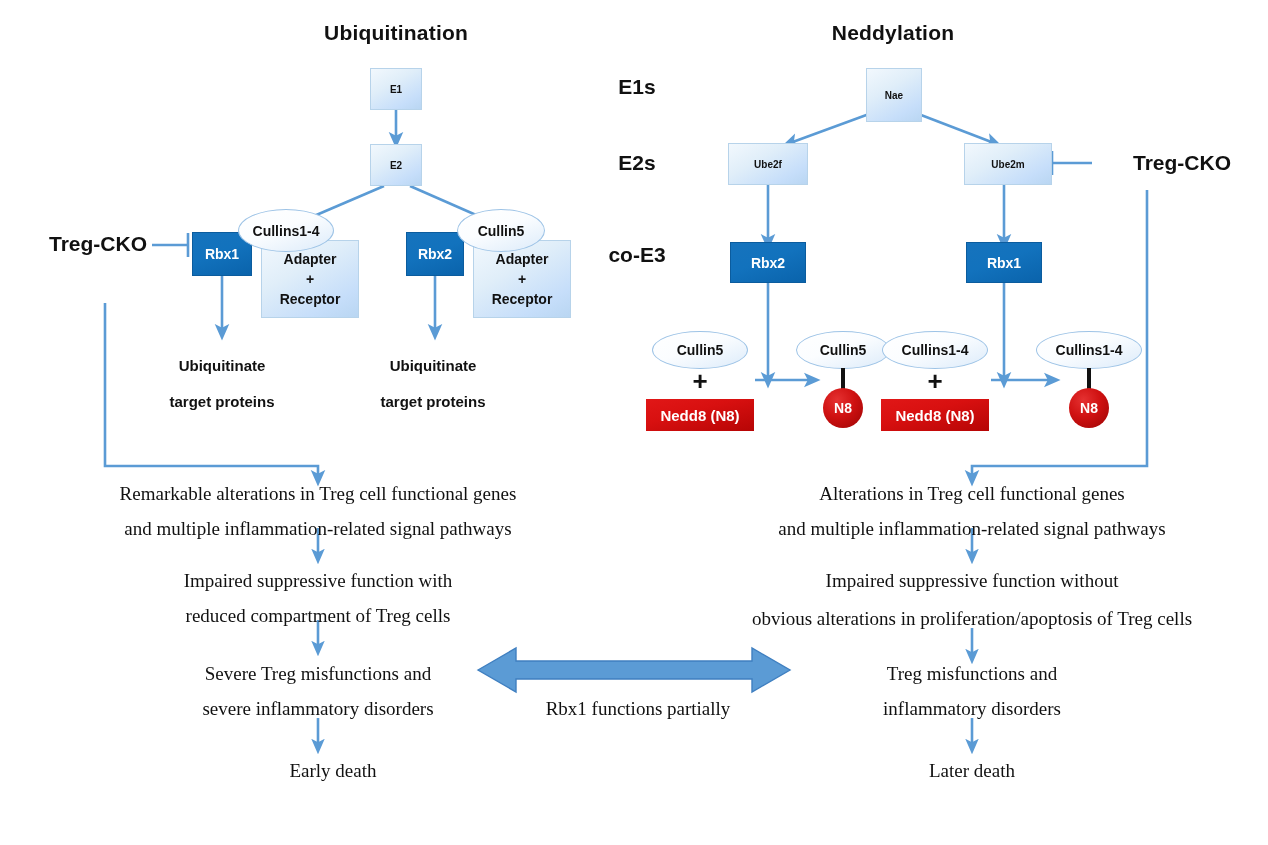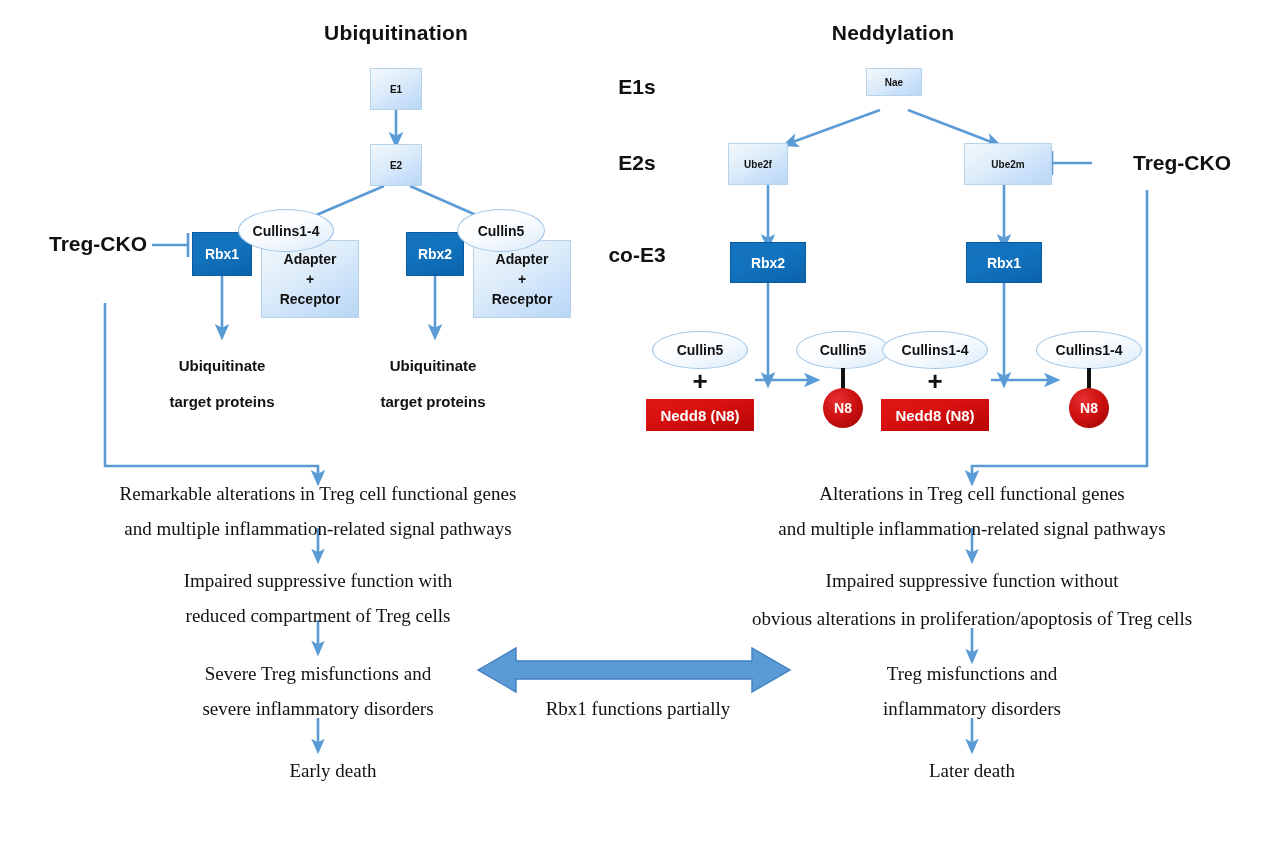--- a/index.html
+++ b/index.html
@@ -157,23 +157,23 @@
 
   <div class="ctr sans ubi" style="left:433px;top:358px;">Ubiquitinate</div>
   <div class="ctr sans ubi" style="left:433px;top:394px;">target proteins</div>
 
   <div class="ctr sans stagelbl" style="left:637px;top:76px;">E1s</div>
   <div class="ctr sans stagelbl" style="left:637px;top:152px;">E2s</div>
   <div class="ctr sans stagelbl" style="left:637px;top:244px;">co-E3</div>
 
   <div class="ctr sans title" style="left:893px;top:22px;">Neddylation</div>
 
-  <div class="lightbox" style="left:866px;top:68px;width:56px;height:28px;">Nae</div>
-
-  <div class="lightbox" style="left:728px;top:143px;width:60px;height:42px;">Ube2f</div>
+  <div class="lightbox" style="left:866px;top:68px;width:56px;height:54px;">Nae</div>
+
+  <div class="lightbox" style="left:728px;top:143px;width:80px;height:42px;">Ube2f</div>
   <div class="lightbox" style="left:964px;top:143px;width:88px;height:42px;">Ube2m</div>
 
   <div class="ctr sans cko" style="left:1182px;top:152px;">Treg-CKO</div>
 
   <div class="rbx" style="left:730px;top:242px;width:76px;height:41px;">Rbx2</div>
   <div class="rbx" style="left:966px;top:242px;width:76px;height:41px;">Rbx1</div>
 
   <div class="ellip" style="left:652px;top:331px;width:96px;height:38px;font-size:14px;">Cullin5</div>
   <div class="plus" style="left:700px;top:366px;">+</div>
   <div class="nedd" style="left:646px;top:399px;width:108px;height:32px;">Nedd8 (N8)</div>

